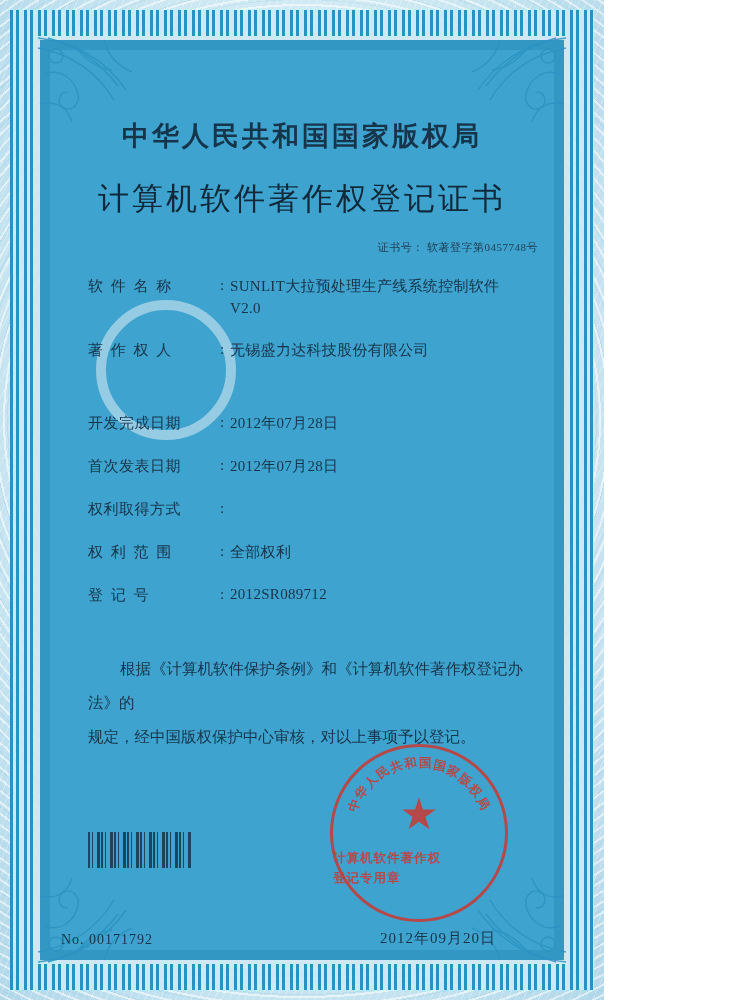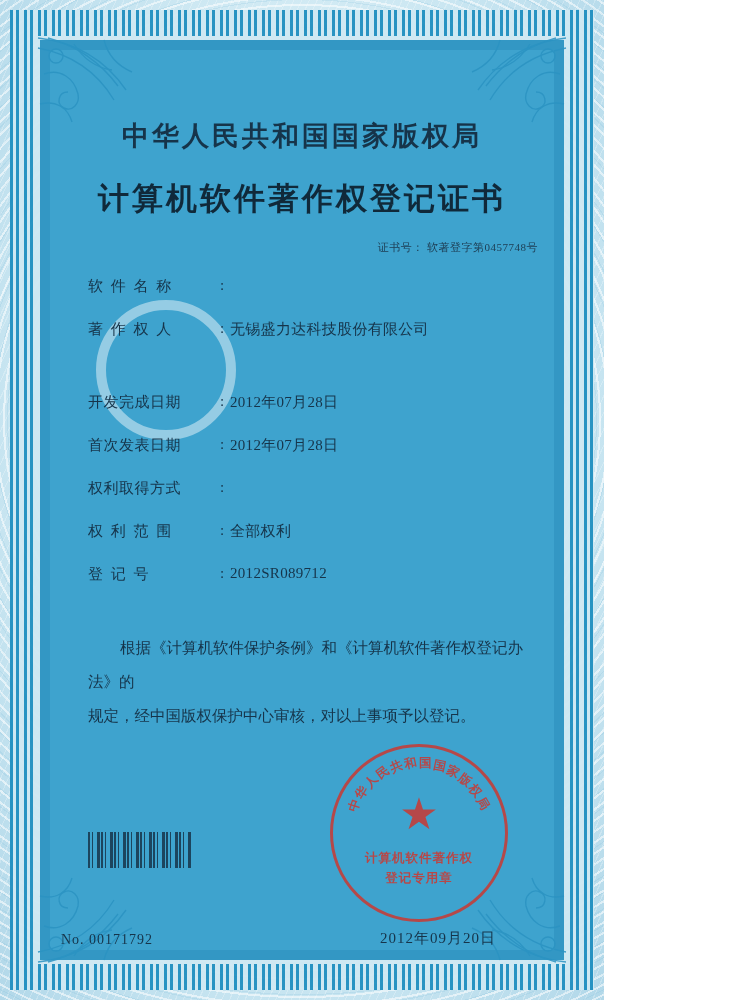--- a/index.html
+++ b/index.html
@@ -83,21 +83,21 @@
     color: #16344a;
     font-weight: bold;
     margin-top: 58px;
     font-family: "DejaVu Serif", "Liberation Serif", serif;
   }
   .title-sub {
     text-align: center;
     font-size: 31px;
     letter-spacing: 3px;
     color: #10293a;
-    font-weight: bold;
+    font-weight: normal;
     margin-top: 24px;
     font-family: "DejaVu Serif", "Liberation Serif", serif;
   }
   .cert-no {
     text-align: right;
     font-size: 11px;
     color: #1d3c52;
     margin-top: 20px;
     padding-right: 6px;
     letter-spacing: 0.5px;
@@ -194,21 +194,20 @@
     top: 46px;
     transform: translateX(-50%);
     font-size: 44px;
     line-height: 44px;
     color: #d0352c;
   }
   .seal .seal-line1, .seal .seal-line2 {
     position: absolute;
     left: 0;
     right: 0;
-    text-align: center;
     font-size: 12.5px;
     font-weight: bold;
     letter-spacing: 1px;
   }
   .seal .seal-line1 { bottom: 52px; }
   .seal .seal-line2 { bottom: 32px; }
 
   .footer-no {
     position: absolute;
     left: 61px;
@@ -310,20 +309,24 @@
 
     <div class="title-main">中华人民共和国国家版权局</div>
     <div class="title-sub">计算机软件著作权登记证书</div>
     <div class="cert-no">证书号：  软著登字第0457748号</div>
 
     <div class="fields">
 
       <div class="field-row">
         <div class="field-label">软 件 名 称</div>
         <div class="field-colon">:</div>
+        <div class="field-value">
+          <span>SUNLIT大拉预处理生产线系统控制软件</span>
+          <span class="line2">V2.0</span>
+        </div>
       </div>
 
       <div class="gap-md"></div>
 
       <div class="field-row">
         <div class="field-label">著 作 权 人</div>
         <div class="field-colon">:</div>
         <div class="field-value">无锡盛力达科技股份有限公司</div>
       </div>
 

